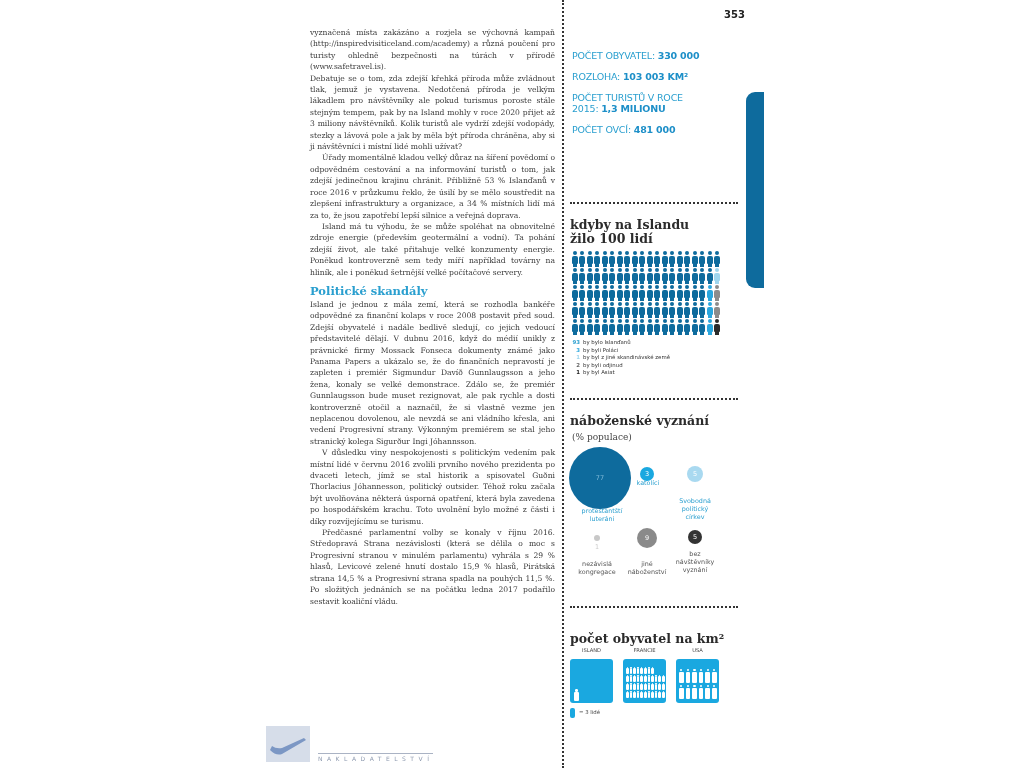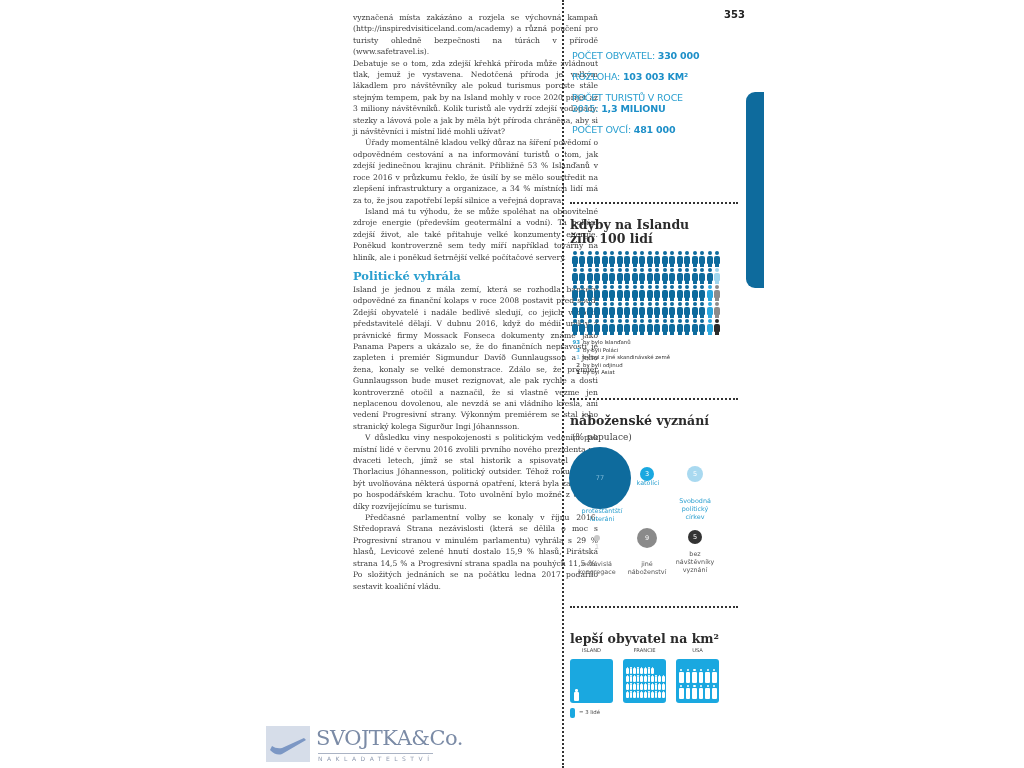--- a/index.html
+++ b/index.html
@@ -1,18 +1,18 @@
 <!DOCTYPE html>
 <html><head>
 <meta charset="utf-8">
 <style>
   html, body { margin:0; padding:0; background:#ffffff; }
   body { width:1024px; height:768px; position:relative; overflow:hidden; font-family:"DejaVu Serif", serif; }
   .page { position:absolute; left:270px; top:0; width:494px; height:768px; background:#ffffff; }
-  .col-left { position:absolute; left:310px; top:12px; width:245px; font-family:"DejaVu Serif", serif; font-size:7.6px; line-height:11.4px; color:#3a3a3a; text-align:justify;margin-left:43px; }
+  .col-left { position:absolute; left:310px; top:27px; width:245px; font-family:"DejaVu Serif", serif; font-size:7.6px; line-height:11.4px; color:#3a3a3a; text-align:justify; }
   .col-left p { margin:0; }
   .col-left p.indent { text-indent:12px; }
   .col-left h2 { font-family:"DejaVu Serif", serif; font-weight:bold; color:#2a9fcf; font-size:11.5px; margin:6px 0 1px 0; line-height:14px; }
   .divider-v { position:absolute; left:562px; top:0; width:0; height:768px; border-left:2px dotted #333; }
   .page-num { position:absolute; left:724px; top:9px; font-family:"DejaVu Sans", sans-serif; font-weight:bold; font-size:10px; color:#222; }
   .facts { position:absolute; left:572px; top:50px; width:170px; font-family:"DejaVu Sans", sans-serif; font-size:9.5px; color:#2a9fcf; line-height:11px; letter-spacing:-0.2px; }
   .fact { margin-bottom:10px; }
   .fact b { color:#1d8fc8; font-weight:bold; }
   .hr-dots { position:absolute; left:570px; width:168px; border-top:2px dotted #333; height:0; }
   .tab-marker { position:absolute; left:746px; top:92px; width:18px; height:196px; background:#0e6b9d; border-radius:9px 0 0 9px; }
@@ -39,21 +39,21 @@
 </head>
 <body>
 
 <div class="page"></div>
 
 <div class="col-left">
   <p>vyznačená místa zakázáno a rozjela se výchovná kampaň (http://inspiredvisiticeland.com/academy) a různá poučení pro turisty ohledně bezpečnosti na túrách v přírodě (www.safetravel.is).</p>
   <p>Debatuje se o tom, zda zdejší křehká příroda může zvládnout tlak, jemuž je vystavena. Nedotčená příroda je velkým lákadlem pro návštěvníky ale pokud turismus poroste stále stejným tempem, pak by na Island mohly v roce 2020 přijet až 3 miliony návštěvníků. Kolik turistů ale vydrží zdejší vodopády, stezky a lávová pole a jak by měla být příroda chráněna, aby si ji návštěvníci i místní lidé mohli užívat?</p>
   <p class="indent">Úřady momentálně kladou velký důraz na šíření povědomí o odpovědném cestování a na informování turistů o tom, jak zdejší jedinečnou krajinu chránit. Přibližně 53 % Islanďanů v roce 2016 v průzkumu řeklo, že úsilí by se mělo soustředit na zlepšení infrastruktury a organizace, a 34 % místních lidí má za to, že jsou zapotřebí lepší silnice a veřejná doprava.</p>
   <p class="indent">Island má tu výhodu, že se může spoléhat na obnovitelné zdroje energie (především geotermální a vodní). Ta pohání zdejší život, ale také přitahuje velké konzumenty energie. Poněkud kontroverzně sem tedy míří například továrny na hliník, ale i poněkud šetrnější velké počítačové servery.</p>
-  <h2>Politické vyhrála</h2>
+  <h2>Politické skandály</h2>
   <p>Island je jednou z mála zemí, která se rozhodla bankéře odpovědné za finanční kolaps v roce 2008 postavit před soud. Zdejší obyvatelé i nadále bedlivě sledují, co jejich vedoucí představitelé dělají. V dubnu 2016, když do médií unikly z právnické firmy Mossack Fonseca dokumenty známé jako Panama Papers a ukázalo se, že do finančních nepravostí je zapleten i premiér Sigmundur Davíð Gunnlaugsson a jeho žena, konaly se velké demonstrace. Zdálo se, že premiér Gunnlaugsson bude muset rezignovat, ale pak rychle a dosti kontroverzně otočil a naznačil, že si vlastně vezme jen neplacenou dovolenou, ale nevzdá se ani vládního křesla, ani vedení Progresivní strany. Výkonným premiérem se stal jeho stranický kolega Sigurður Ingi Jóhannsson.</p>
   <p class="indent">V důsledku viny nespokojenosti s politickým vedením pak místní lidé v červnu 2016 zvolili prvního nového prezidenta po dvaceti letech, jímž se stal historik a spisovatel Guðni Thorlacius Jóhannesson, politický outsider. Téhož roku začala být uvolňována některá úsporná opatření, která byla zavedena po hospodářském krachu. Toto uvolnění bylo možné z části i díky rozvíjejícímu se turismu.</p>
   <p class="indent">Předčasné parlamentní volby se konaly v říjnu 2016. Středopravá Strana nezávislosti (která se dělila o moc s Progresivní stranou v minulém parlamentu) vyhrála s 29 % hlasů, Levicové zelené hnutí dostalo 15,9 % hlasů, Pirátská strana 14,5 % a Progresivní strana spadla na pouhých 11,5 %. Po složitých jednáních se na počátku ledna 2017 podařilo sestavit koaliční vládu.</p>
 </div>
 
 <div class="divider-v"></div>
 
 <div class="page-num">353</div>
 
 <div class="tab-marker"></div>
@@ -596,21 +596,21 @@
 <div class="bubble" style="left:594px;top:535px;width:6px;height:6px;background:#c8c8c8;font-size:0">1</div>
 <div class="blabel" style="left:593px;top:543px;width:8px;color:#ccc">1</div>
 <div class="bubble" style="left:637px;top:528px;width:20px;height:20px;background:#8a8a8a">9</div>
 <div class="bubble" style="left:688px;top:530px;width:14px;height:14px;background:#333333">5</div>
 <div class="blabel" style="left:572px;top:560px;width:50px;color:#555">nezávislá kongregace</div>
 <div class="blabel" style="left:622px;top:560px;width:50px;color:#555">jiné náboženství</div>
 <div class="blabel" style="left:672px;top:550px;width:46px;color:#555">bez návštěvníky vyznání</div>
 
 <div class="hr-dots" style="top:606px"></div>
 
-<div class="section-title" style="top:632px">lepší obyvatel na km²</div>
+<div class="section-title" style="top:632px">počet obyvatel na km²</div>
 
 <div class="density" style="left:570px;width:43px">ISLAND</div>
 <div class="density" style="left:623px;width:43px">FRANCIE</div>
 <div class="density" style="left:676px;width:43px">USA</div>
 
 <div class="dbox" style="left:570px" id="box0">
     <div class="mini" style="left: 5.25px; top: 30px; width: 2.5px; height: 2.5px; border-radius: 50%;"></div>
     <div class="mini" style="left: 4px; top: 32.75px; width: 5px; height: 9.25px; border-radius: 1px;"></div>
   </div>
 <div class="dbox" style="left:623px" id="box1">
@@ -727,15 +727,14 @@
 <div class="dlegend">
   <span style="display:inline-block;width:5px;height:10px;background:#1aa8e0;border-radius:2px;vertical-align:middle;margin-right:4px"></span><span>= 3 lidé</span>
 </div>
 
 <div class="logo">
   <div class="sq">
     <svg width="44" height="36" viewBox="0 0 44 36">
       <path d="M4 24 Q10 30 16 28 L40 14 L38 12 L16 22 Q10 23 6 20 Z" fill="#7c97c4"></path>
     </svg>
   </div>
-  <div class="word">SVOJTKA&amp;Co.</div>
   <div class="sub2">NAKLADATELSTVÍ</div>
 </div>
 
 </body></html>

